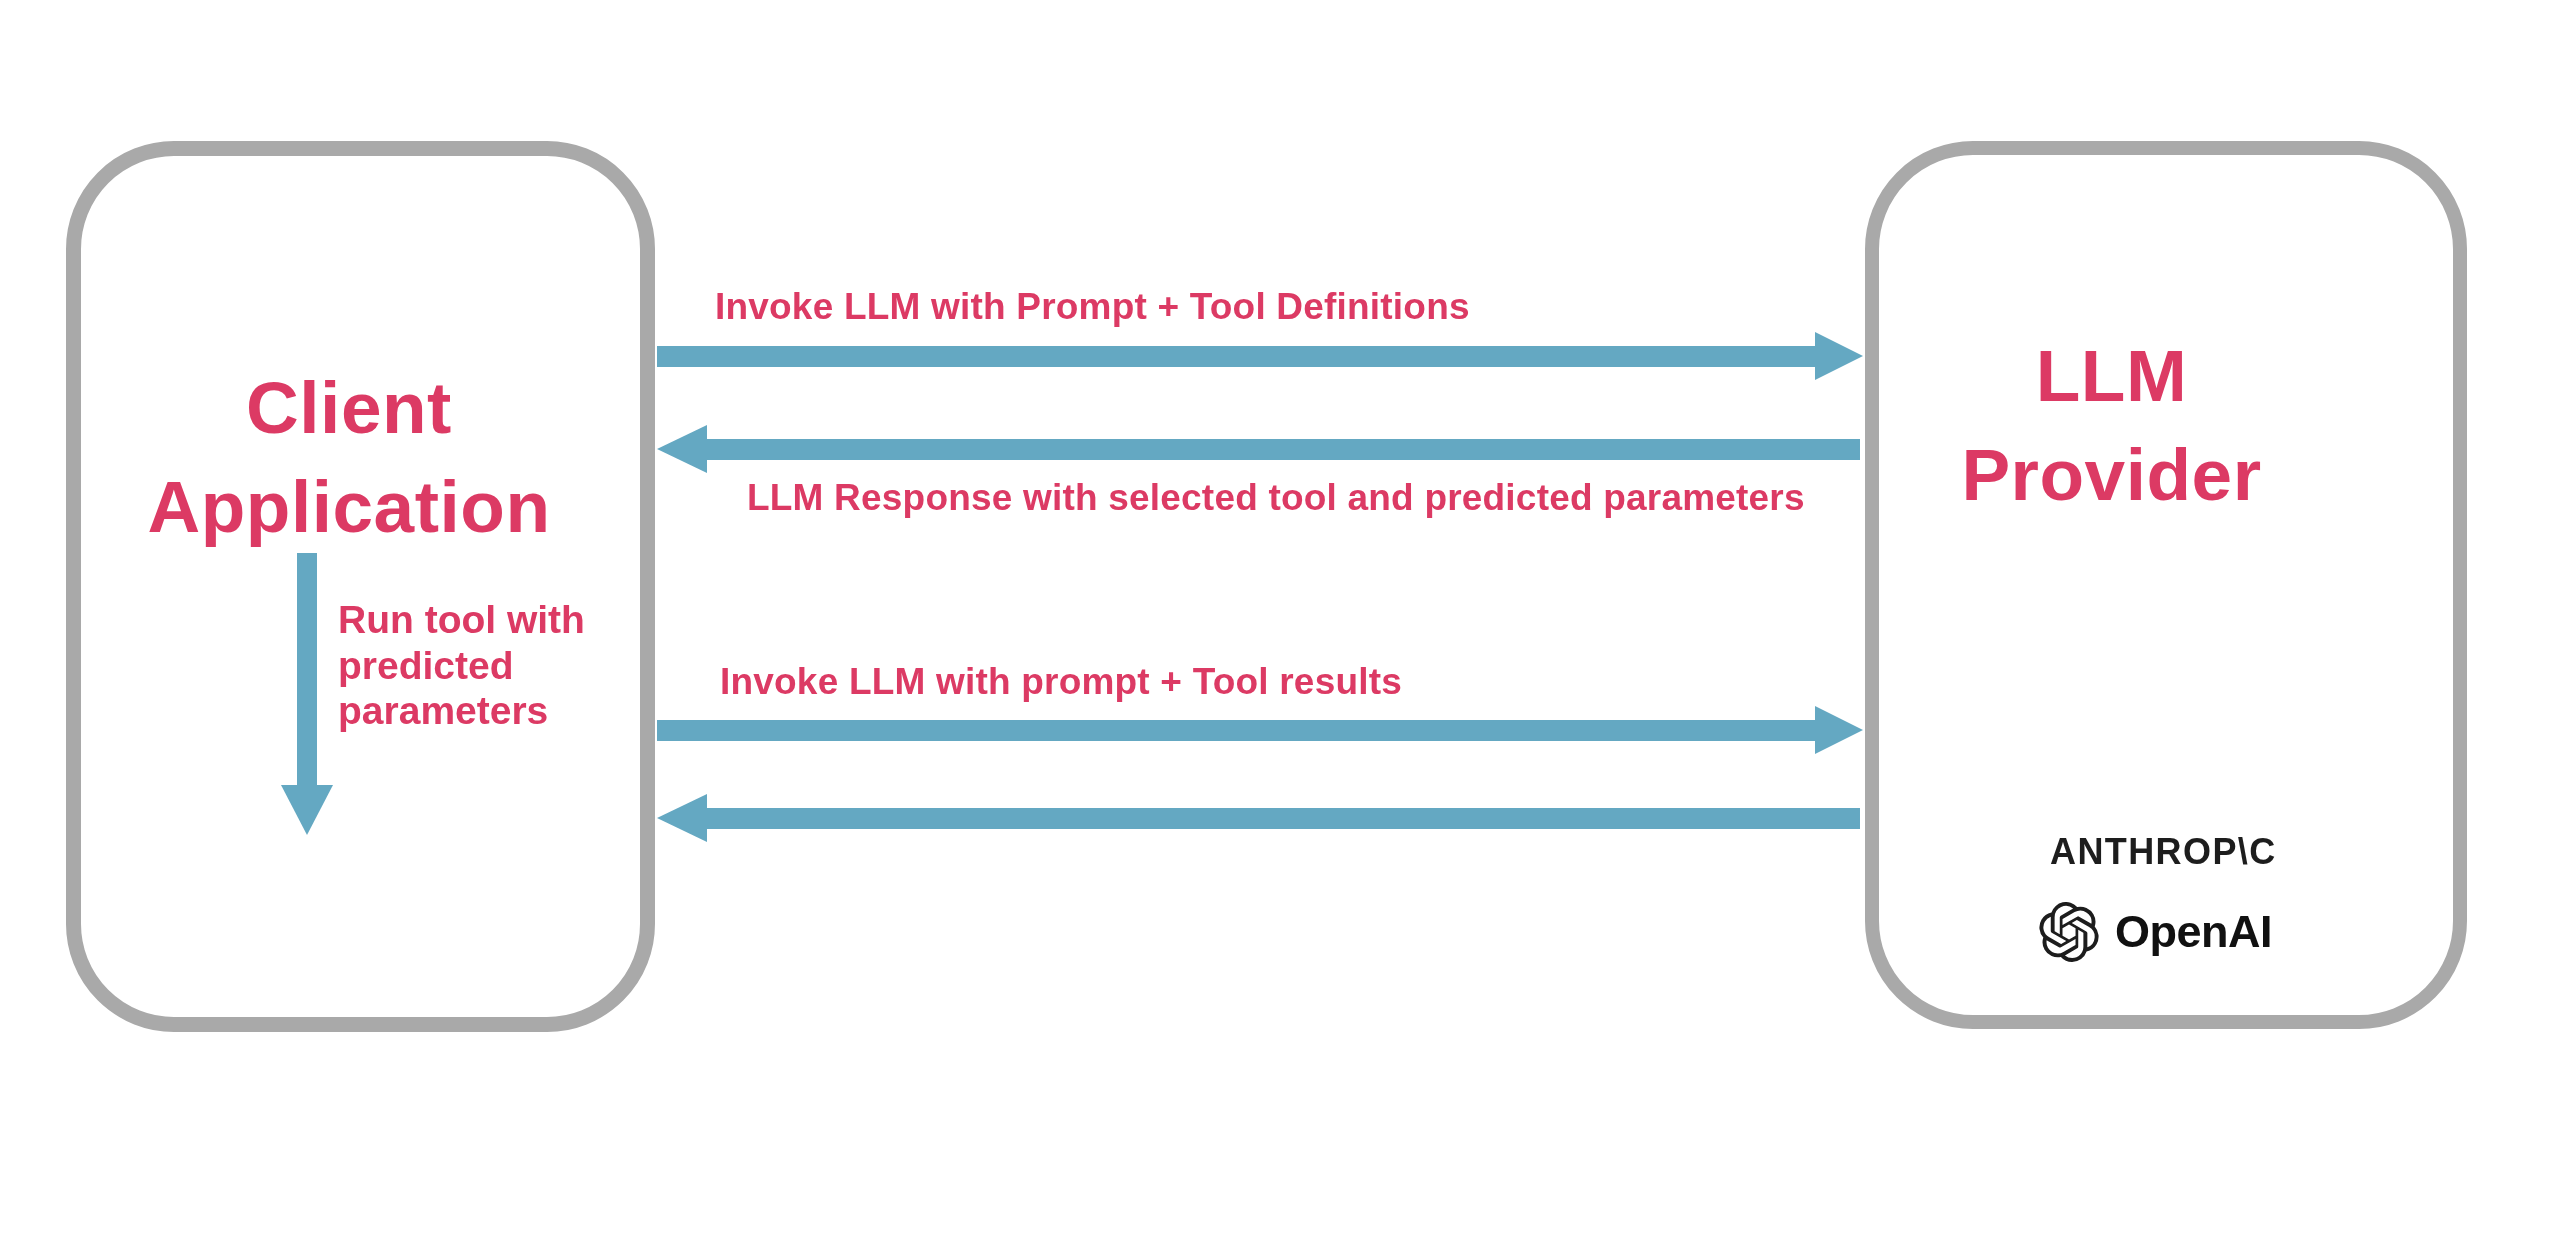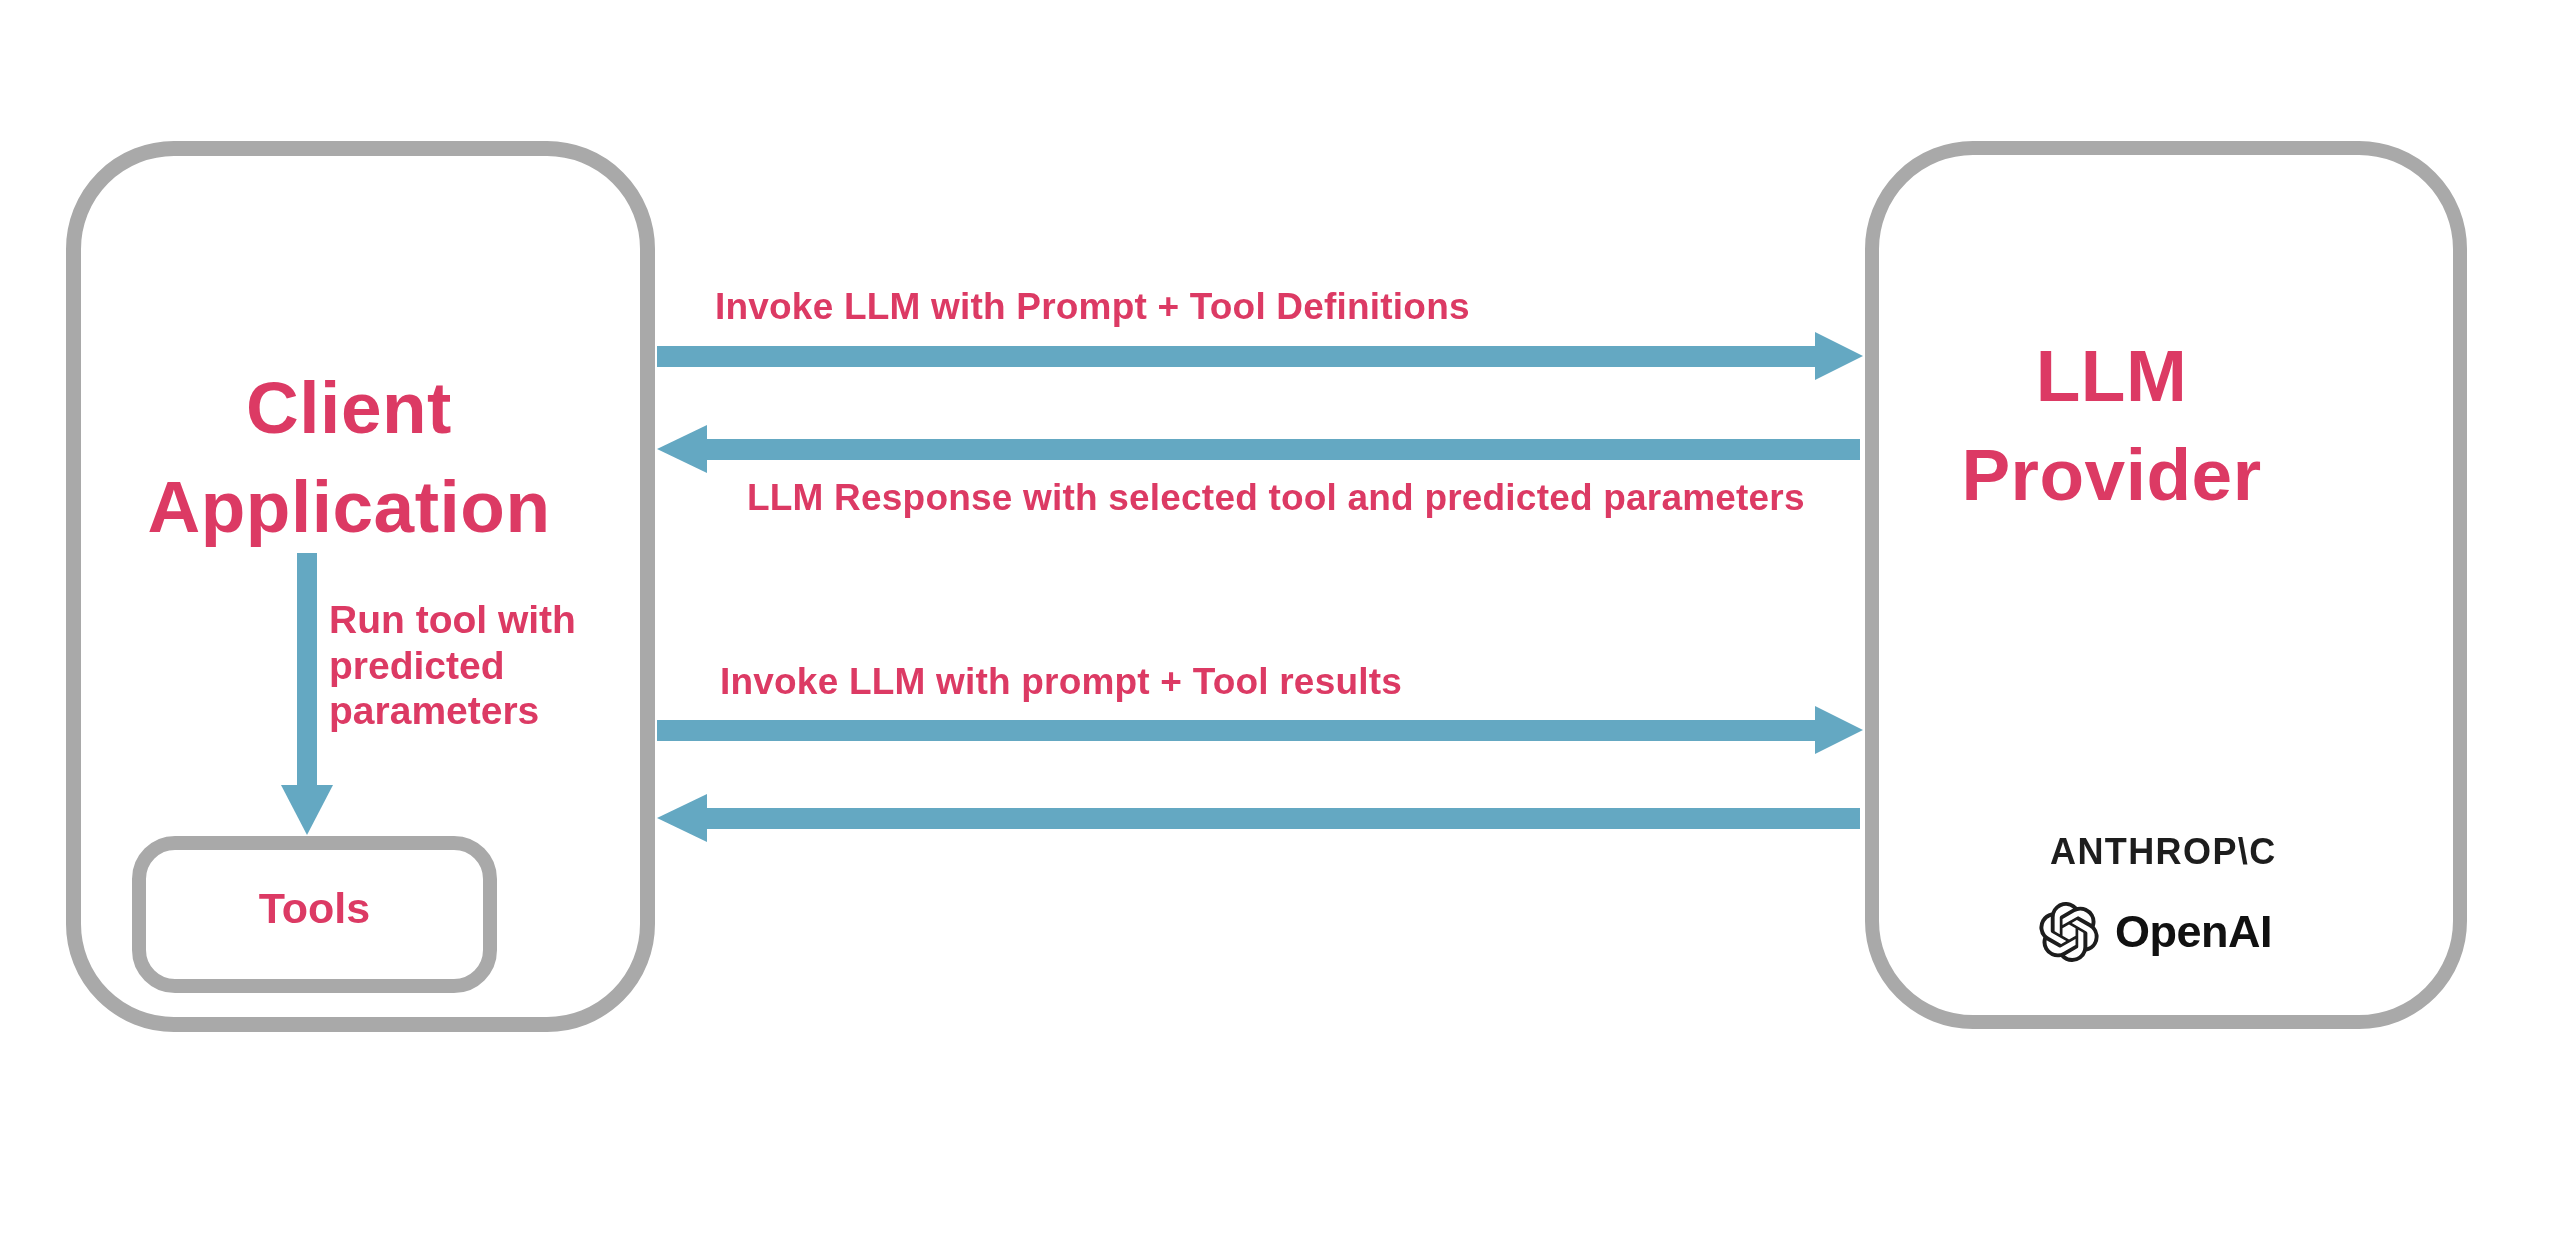--- a/index.html
+++ b/index.html
@@ -64,21 +64,21 @@
     white-space: nowrap;
     letter-spacing: 0.2px;
   }
   .l1 { left: 715px; top: 286px; }
   .l2 { left: 747px; top: 477px; }
   .l3 { left: 720px; top: 661px; }
   .l4 { left: 747px; top: 846px; }
 
   .run-tool-label {
     position: absolute;
-    left: 329px; top: 597px;
+    left: 338px; top: 597px;
     color: var(--accent-pink, #dc3a64);
     font-weight: 700;
     font-size: 39px;
     line-height: 1.17;
     white-space: pre-line;
   }
 
   
   .harrow { position: absolute; left: 657px; width: 1208px; height: 48px; }
   .a1 { top: 332px; }
@@ -153,23 +153,20 @@
 Application</div>
 
   <div class="varrow">
     <div class="vshaft"></div>
     <div class="vhead"></div>
   </div>
   <div class="run-tool-label">Run tool with
 predicted
 parameters</div>
 
-  <div class="tools-box">
-    <span class="tools-label">Tools</span>
-  </div>
 
   <div class="big-box llm-box"></div>
   <div class="title llm-title">LLM
 Provider</div>
 
   <div class="anthropic-wordmark">ANTHROP\C</div>
 
   <div class="openai-lockup">
     <svg class="openai-icon" viewBox="0 0 24 24" aria-hidden="true">
       <path d="M22.2819 9.8211a5.9847 5.9847 0 0 0-.5157-4.9108 6.0462 6.0462 0 0 0-6.5098-2.9A6.0651 6.0651 0 0 0 4.9807 4.1818a5.9847 5.9847 0 0 0-3.9977 2.9 6.0462 6.0462 0 0 0 .7427 7.0966 5.98 5.98 0 0 0 .511 4.9107 6.051 6.051 0 0 0 6.5146 2.9001A5.9847 5.9847 0 0 0 13.2599 24a6.0557 6.0557 0 0 0 5.7718-4.2058 5.9894 5.9894 0 0 0 3.9977-2.9001 6.0557 6.0557 0 0 0-.7475-7.073zm-9.022 12.6081a4.4755 4.4755 0 0 1-2.8764-1.0408l.1419-.0804 4.7783-2.7582a.7948.7948 0 0 0 .3927-.6813v-6.7369l2.02 1.1686a.071.071 0 0 1 .038.0615v5.5826a4.504 4.504 0 0 1-4.4945 4.4849zm-9.6607-4.1254a4.4708 4.4708 0 0 1-.5346-3.0137l.142.0852 4.783 2.7582a.7712.7712 0 0 0 .7806 0l5.8428-3.3685v2.3324a.0804.0804 0 0 1-.0332.0615L9.74 19.9502a4.4992 4.4992 0 0 1-6.1408-1.6464zM2.3408 7.8956a4.485 4.485 0 0 1 2.3655-1.9728V11.6a.7664.7664 0 0 0 .3879.6765l5.8144 3.3543-2.0201 1.1685a.0757.0757 0 0 1-.071 0l-4.8303-2.7865A4.504 4.504 0 0 1 2.3408 7.8956zm16.5963 3.8558L13.1038 8.364 15.1192 7.2a.0757.0757 0 0 1 .071 0l4.8303 2.7913a4.4944 4.4944 0 0 1-.6765 8.1042v-5.6772a.79.79 0 0 0-.407-.667zm2.0107-3.0231l-.142-.0852-4.7735-2.7818a.7759.7759 0 0 0-.7854 0L9.409 9.2297V6.8974a.0662.0662 0 0 1 .0284-.0615l4.8303-2.7866a4.4992 4.4992 0 0 1 6.6802 4.66zM8.3065 12.863l-2.02-1.1638a.0804.0804 0 0 1-.038-.0567V6.0742a4.4992 4.4992 0 0 1 7.3757-3.4537l-.142.0805L8.704 5.459a.7948.7948 0 0 0-.3927.6813zm1.0976-2.3654l2.602-1.4998 2.6069 1.4998v2.9994l-2.5974 1.4997-2.6067-1.4997Z"></path>

